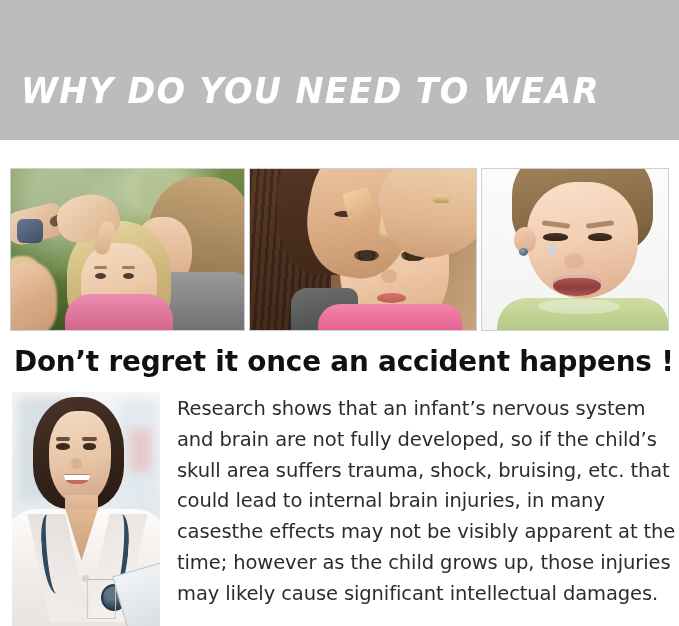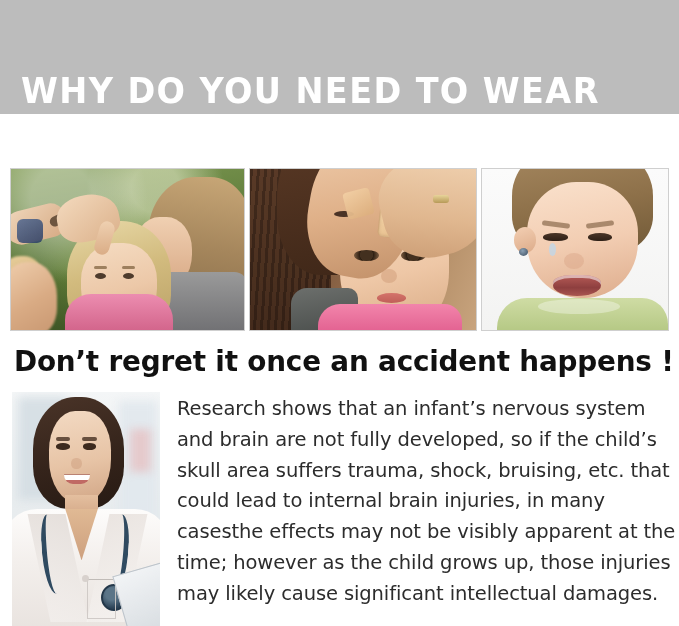--- a/index.html
+++ b/index.html
@@ -15,22 +15,23 @@
     font-family: "Liberation Sans", sans-serif;
     -webkit-font-smoothing: antialiased;
   }
 
   
   .header-band {
     position: absolute;
     left: 0;
     top: 0;
     width: 679px;
-    height: 114px;
+    height: 140px;
     background: #bcbcbc;
+    font-style: italic;
   }
   .header-title {
     position: absolute;
     left: 21px;
     top: 19px;
     width: 640px;
     color: #ffffff;
     font-family: "DejaVu Sans", sans-serif;
     font-weight: bold;
     font-size: 36px;

